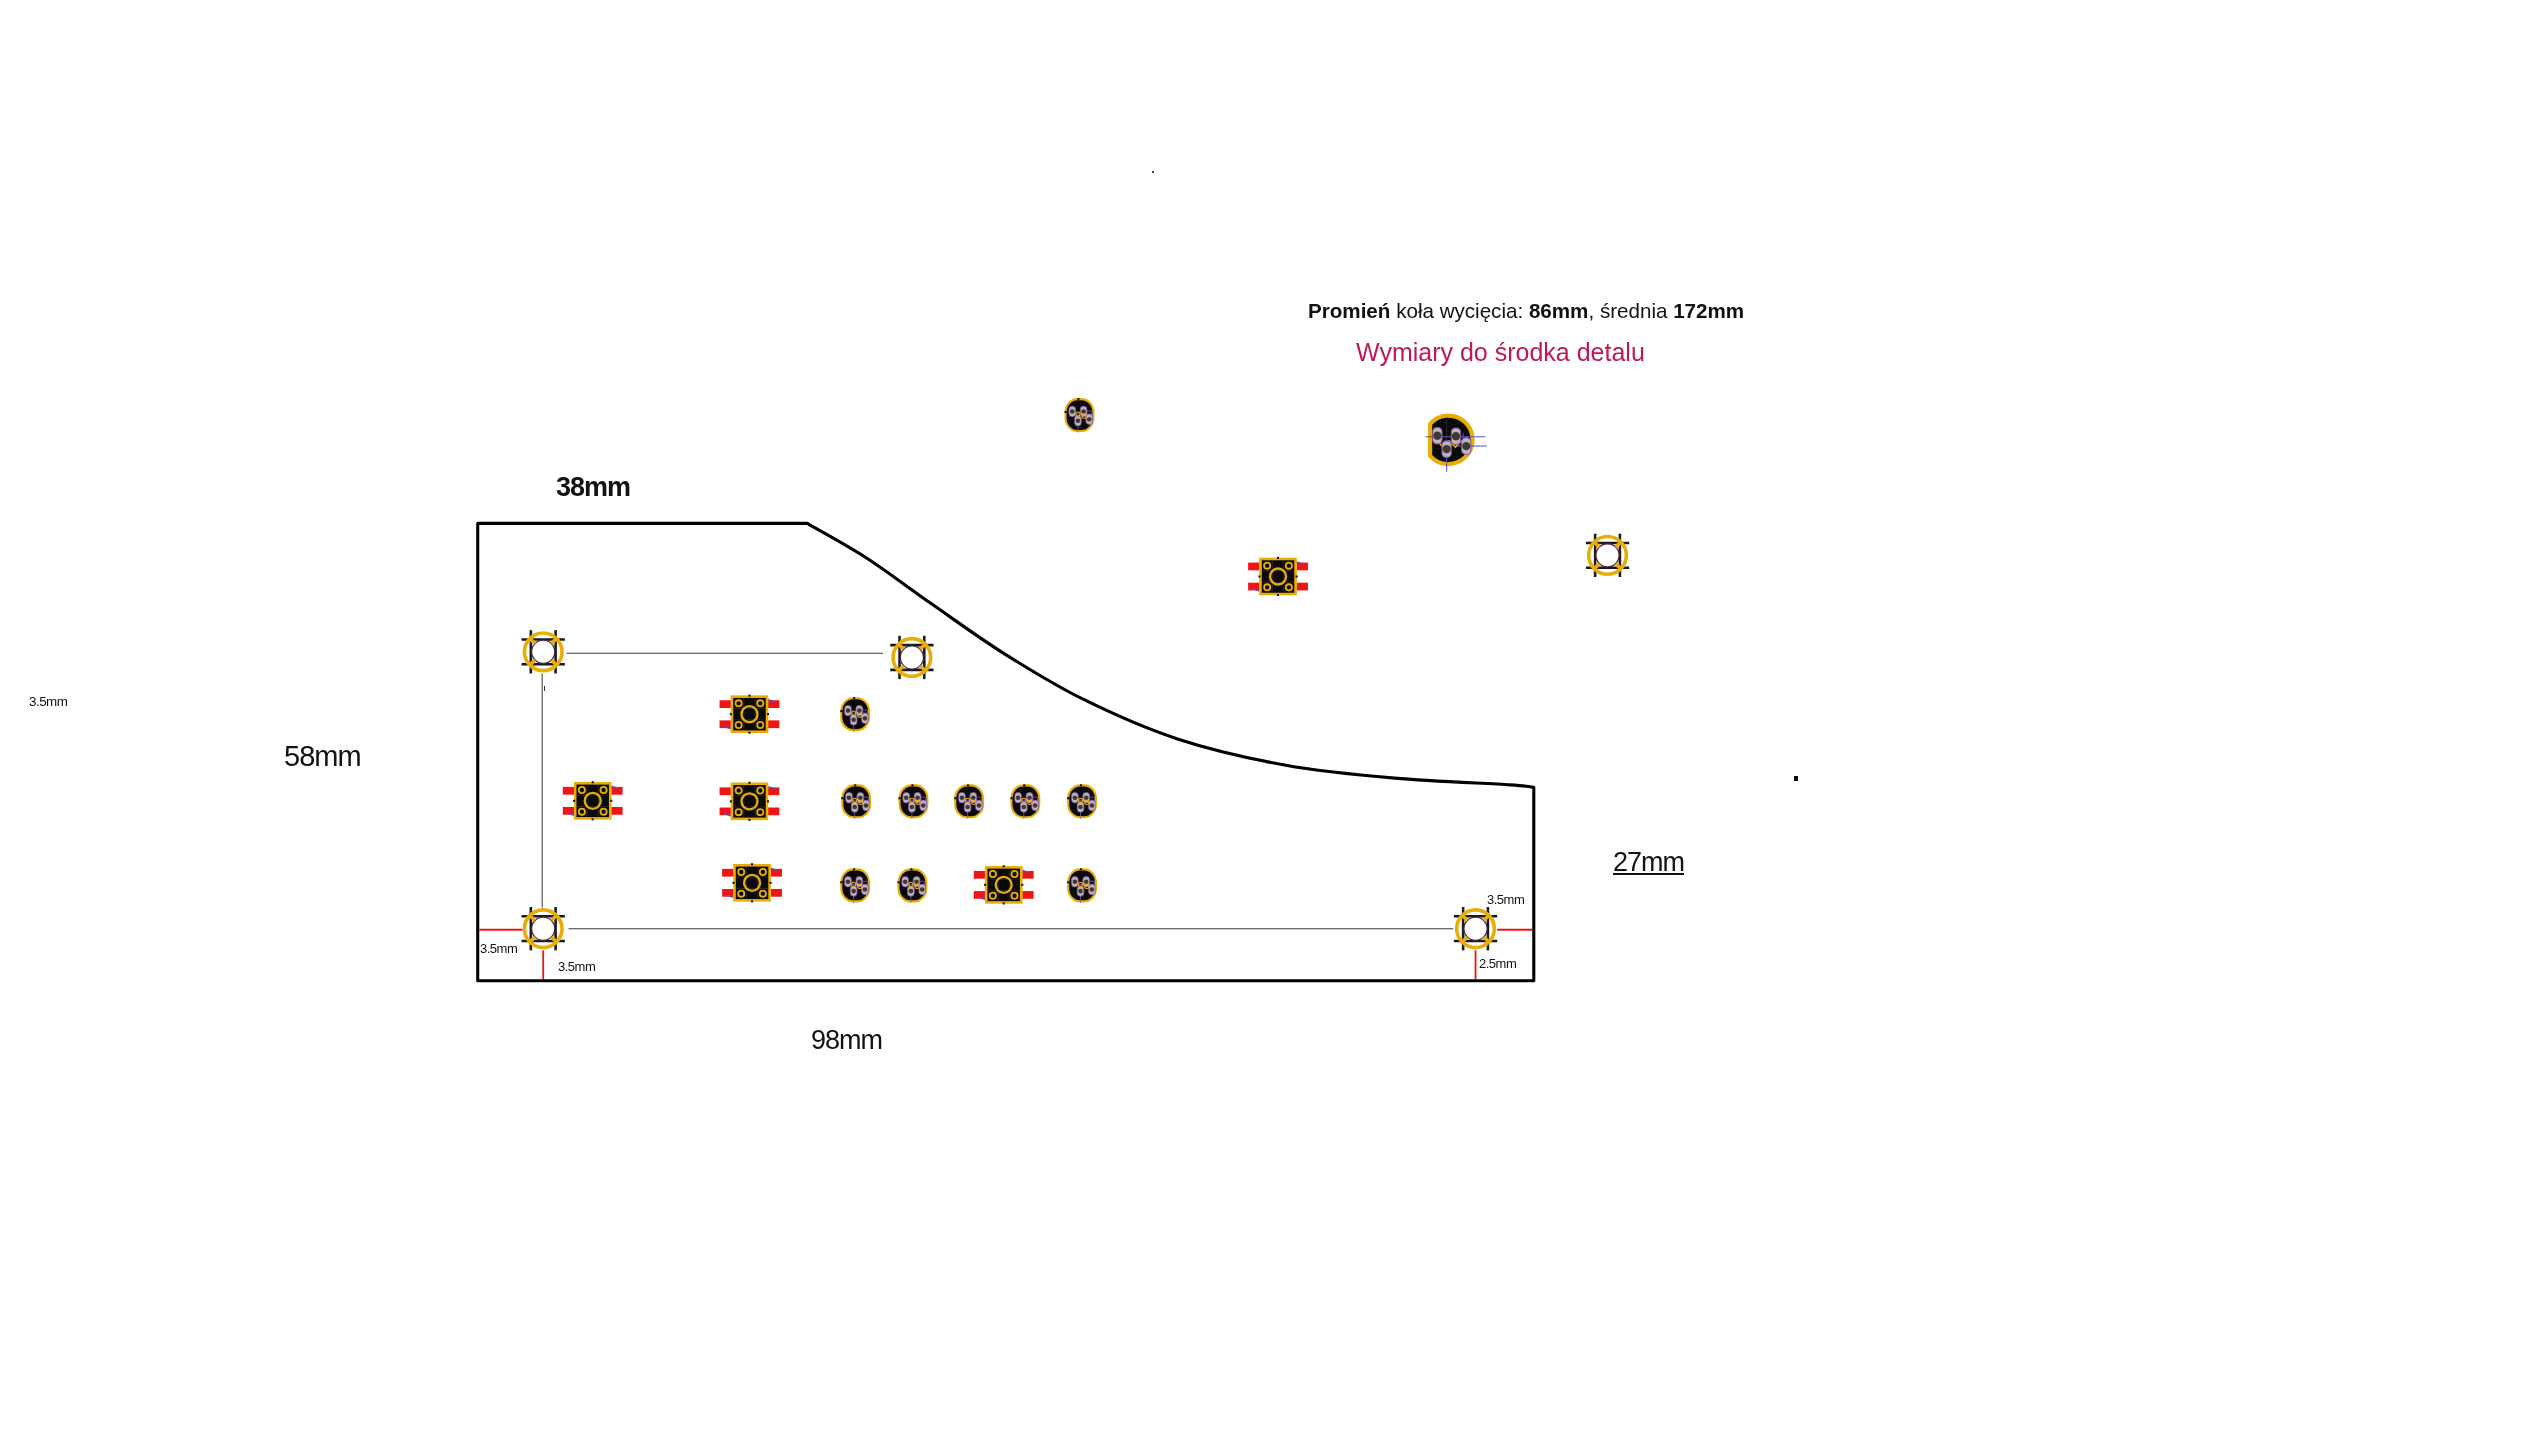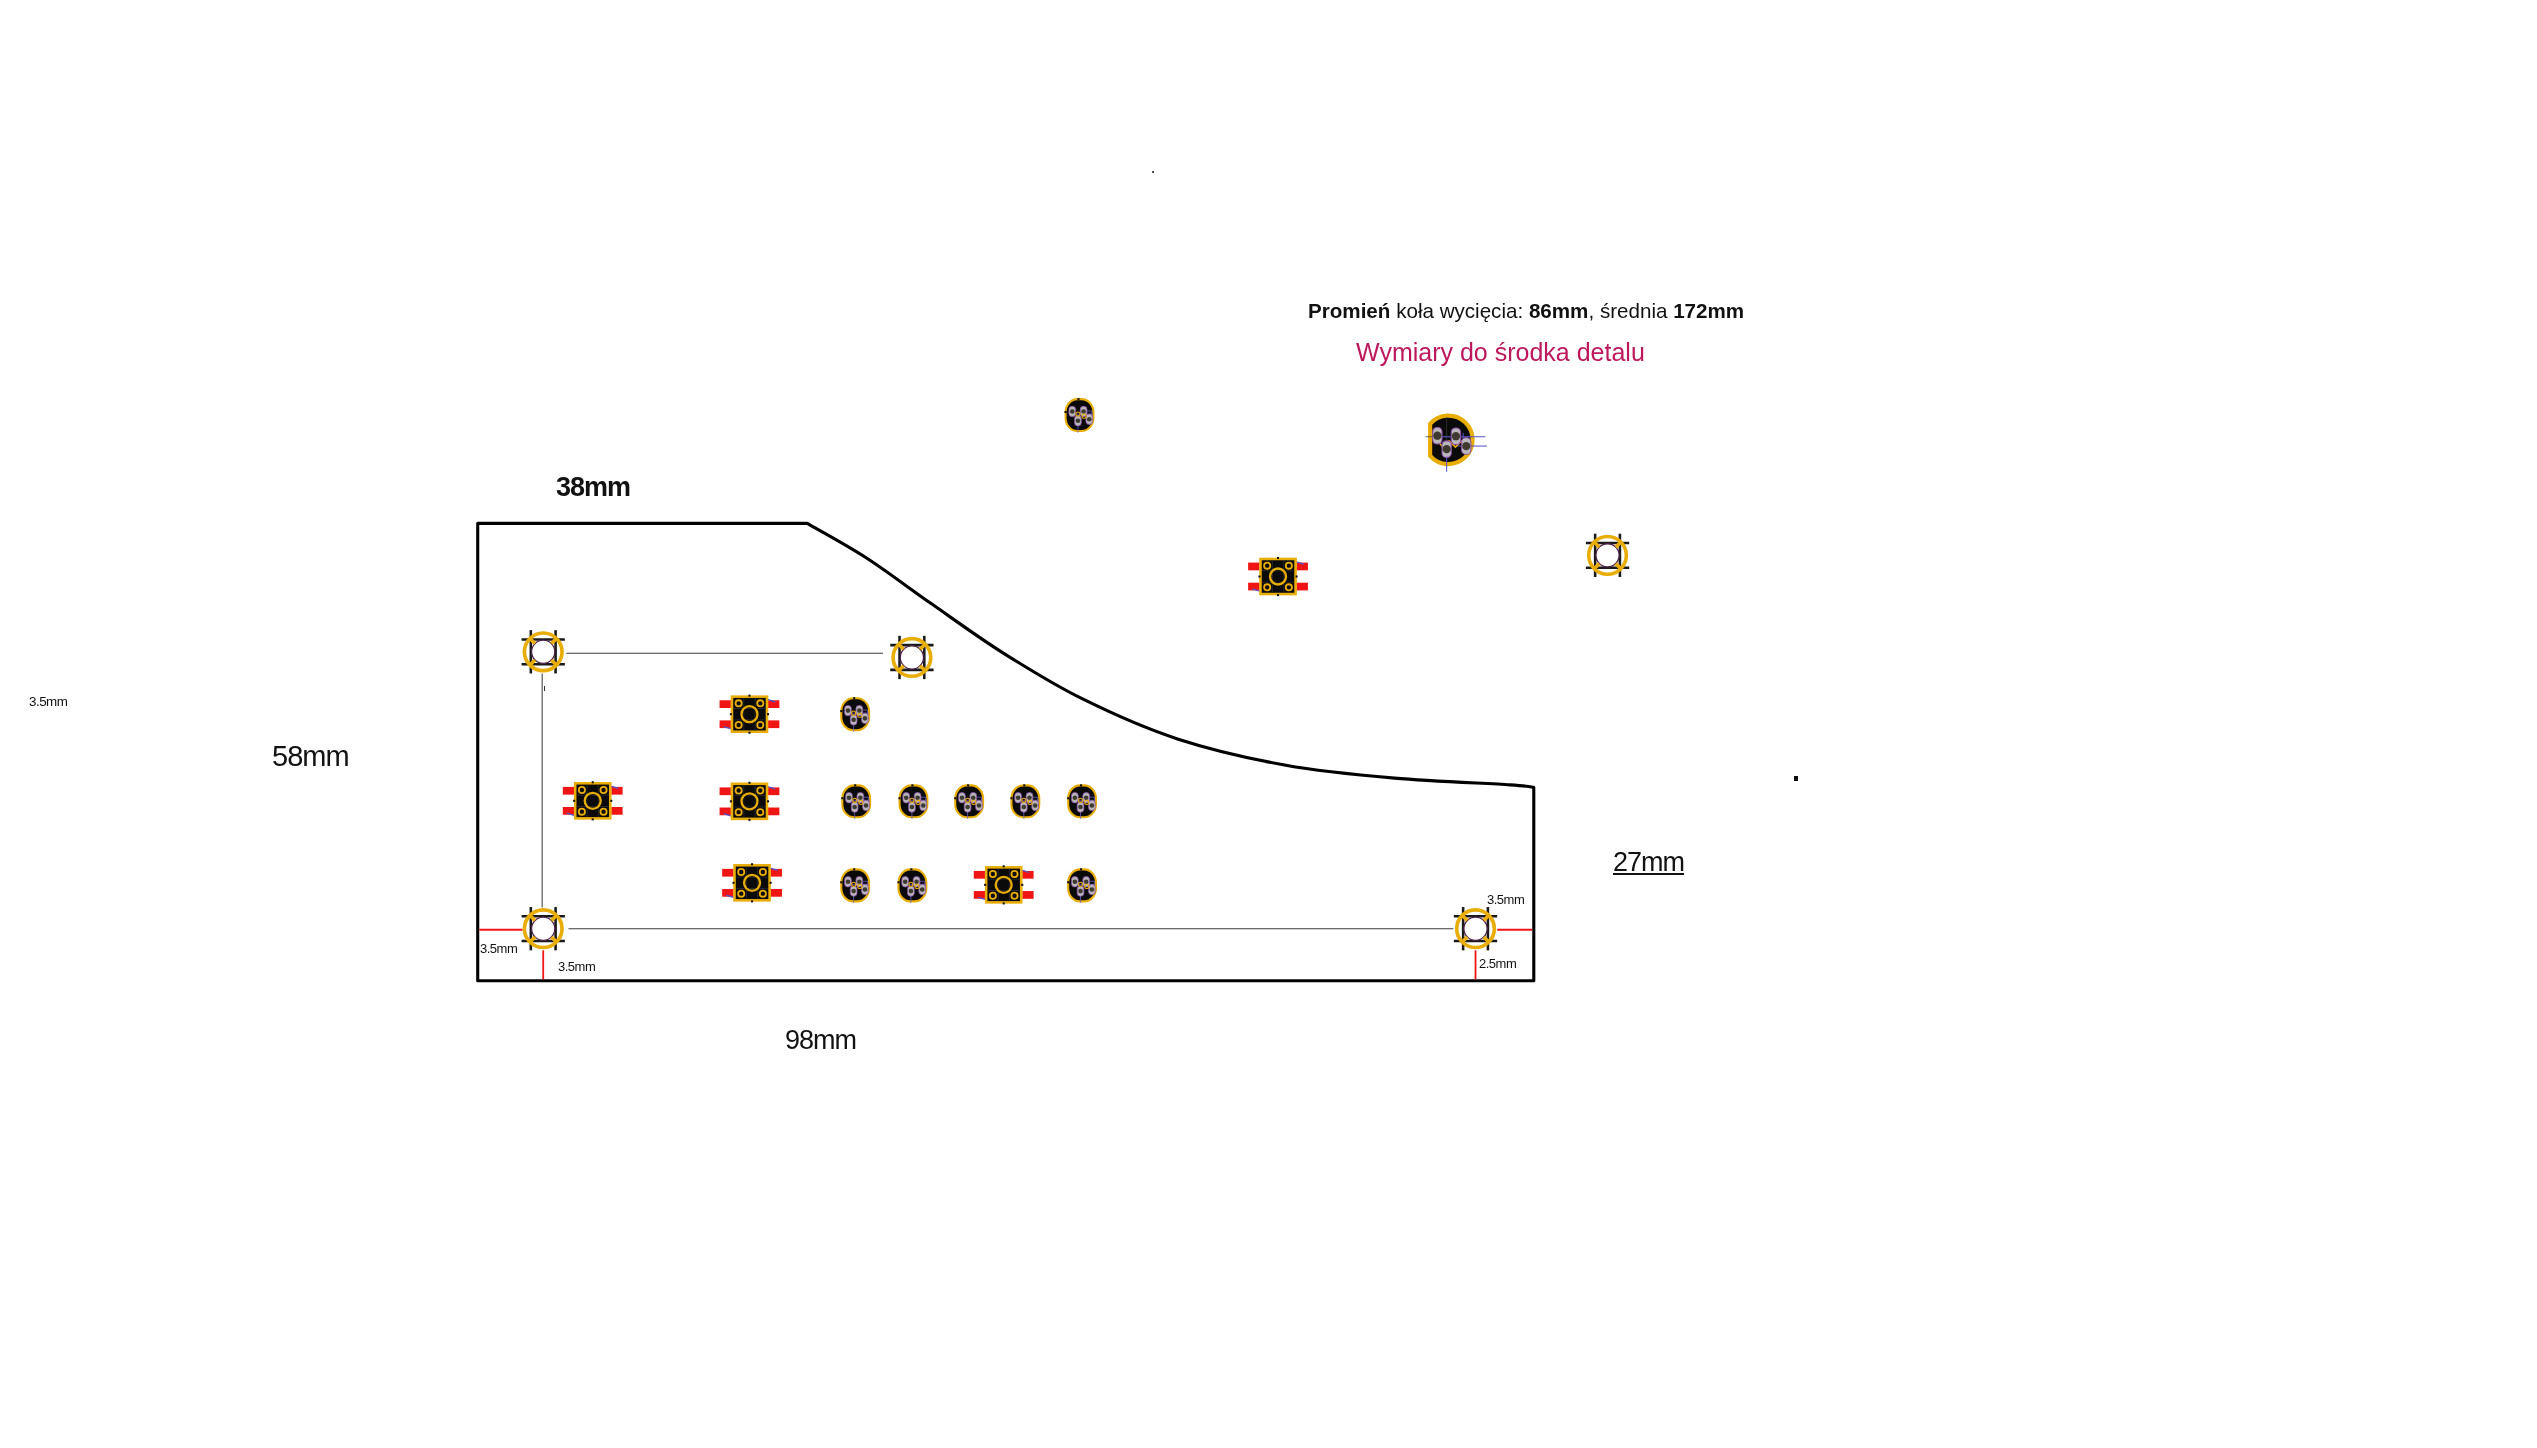--- a/index.html
+++ b/index.html
@@ -158,22 +158,22 @@
         <use href="#sym-large" xlink:href="#sym-large" transform="translate(2808,853)"></use>
       </g>
   </svg>
 
   <div id="note-title" style="left: 1308px; top: 301px; font-size: 20.6px; color: rgb(17, 17, 17);">
     <span class="b">Promień</span><span> koła wycięcia: </span><span class="b">86mm</span><span>, średnia </span><span class="b">172mm</span>
   </div>
   <div id="note-subtitle" style="left: 1356px; top: 340px; font-size: 25px; color: #be185d;">Wymiary do środka detalu</div>
 
 <div class="dim-label big" style="left: 556px; top: 474px; font-size: 27px; font-weight: bold;">38mm</div>
-    <div class="dim-label big" style="left: 272px; top: 742px; font-size: 29px;">58mm</div>
-    <div class="dim-label big" style="left: 785px; top: 1027px; font-size: 27px;">98mm</div>
+    <div class="dim-label big" style="left: 284px; top: 742px; font-size: 29px;">58mm</div>
+    <div class="dim-label big" style="left: 811px; top: 1027px; font-size: 27px;">98mm</div>
     <div class="dim-label big" style="left: 1613px; top: 849px; font-size: 27px; text-decoration: underline;">27mm</div>
     <div class="dim-label" style="left: 29px; top: 695px; font-size: 13.4px;">3.5mm</div>
     <div class="dim-label" style="left: 480px; top: 942px; font-size: 13px;">3.5mm</div>
     <div class="dim-label" style="left: 558px; top: 960px; font-size: 13px;">3.5mm</div>
     <div class="dim-label" style="left: 1487px; top: 893px; font-size: 13px;">3.5mm</div>
     <div class="dim-label" style="left: 1479px; top: 957px; font-size: 13px;">2.5mm</div>
     <div class="artifact" style="left: 1152px; top: 171px; width: 2.1px; height: 2.1px; background: rgb(74, 74, 74);"></div>
     <div class="artifact" style="left: 1794px; top: 776px; width: 3.6px; height: 5.2px; background: rgb(14, 14, 14);"></div>
     <div class="artifact" style="left: 544px; top: 686px; width: 1px; height: 5.2px; background: rgb(51, 51, 51);"></div>
   </div>

